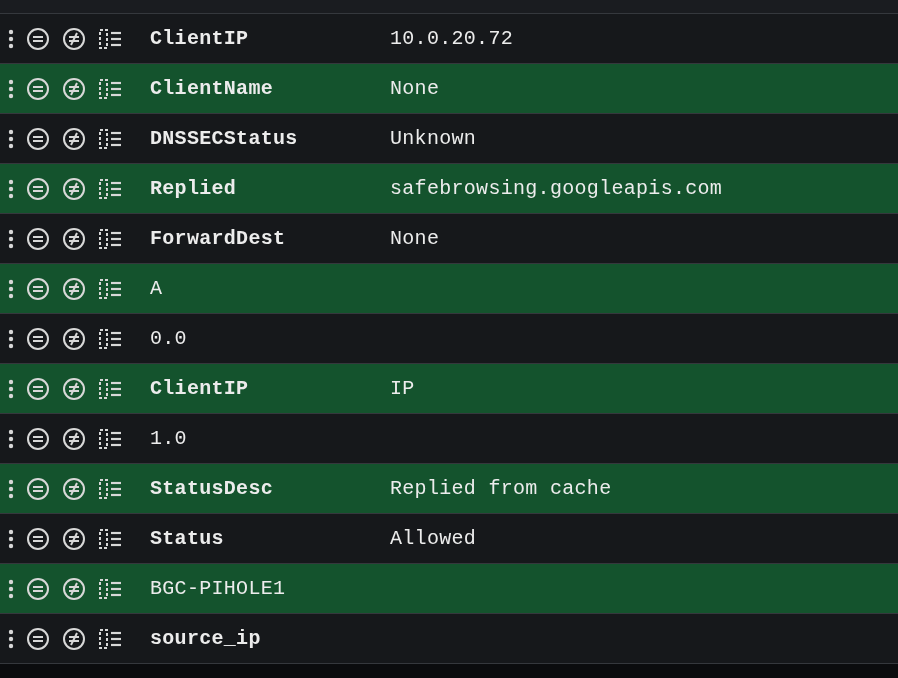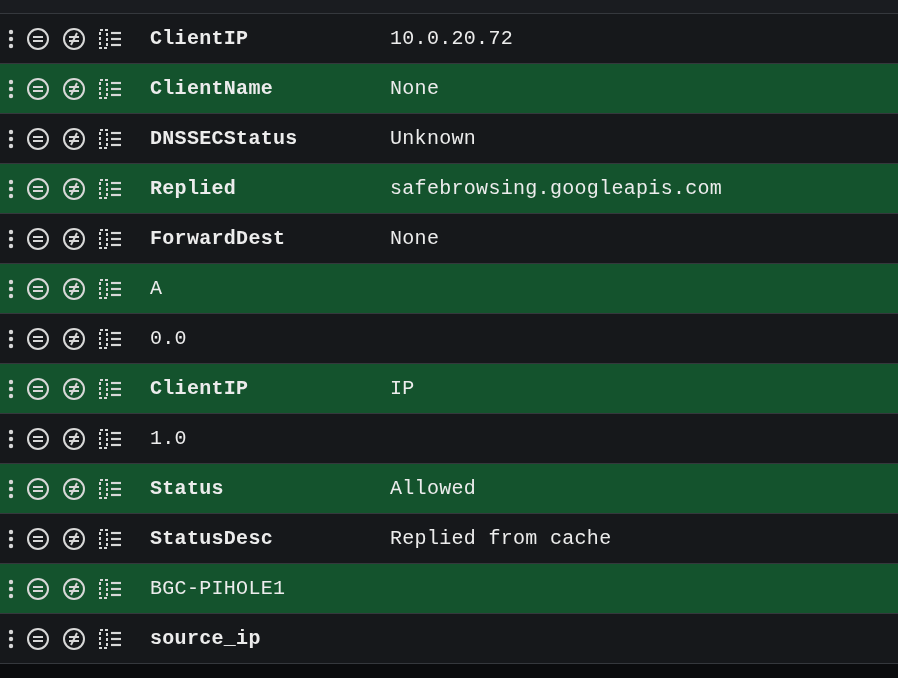--- a/index.html
+++ b/index.html
@@ -419,20 +419,56 @@
   </span>
       <span class="icon">
     <svg width="24" height="22" viewBox="0 0 24 22">
       <rect x="2" y="2" width="7" height="18" stroke="currentColor" stroke-width="2" fill="none" stroke-dasharray="3 2"></rect>
       <line x1="13" y1="5" x2="23" y2="5" stroke="currentColor" stroke-width="2.2"></line>
       <line x1="13" y1="11" x2="23" y2="11" stroke="currentColor" stroke-width="2.2"></line>
       <line x1="13" y1="17" x2="23" y2="17" stroke="currentColor" stroke-width="2.2"></line>
     </svg>
   </span>
     </div>
+    <span class="field-name">StatusDesc</span>
+    <span class="field-value">Replied from cache</span>
+  </div>
+    <div class="field-row">
+    <div class="icons">
+      <span class="icon">
+    <svg width="6" height="20" viewBox="0 0 6 20">
+      <circle cx="3" cy="3" r="2.2" fill="currentColor"></circle>
+      <circle cx="3" cy="10" r="2.2" fill="currentColor"></circle>
+      <circle cx="3" cy="17" r="2.2" fill="currentColor"></circle>
+    </svg>
+  </span>
+      <span class="icon">
+    <svg width="24" height="24" viewBox="0 0 24 24">
+      <circle cx="12" cy="12" r="10" stroke="currentColor" stroke-width="2" fill="none"></circle>
+      <line x1="7" y1="10" x2="17" y2="10" stroke="currentColor" stroke-width="2"></line>
+      <line x1="7" y1="14" x2="17" y2="14" stroke="currentColor" stroke-width="2"></line>
+    </svg>
+  </span>
+      <span class="icon">
+    <svg width="24" height="24" viewBox="0 0 24 24">
+      <circle cx="12" cy="12" r="10" stroke="currentColor" stroke-width="2" fill="none"></circle>
+      <line x1="7" y1="10" x2="17" y2="10" stroke="currentColor" stroke-width="2"></line>
+      <line x1="7" y1="14" x2="17" y2="14" stroke="currentColor" stroke-width="2"></line>
+      <line x1="9" y1="18" x2="15" y2="6" stroke="currentColor" stroke-width="2"></line>
+    </svg>
+  </span>
+      <span class="icon">
+    <svg width="24" height="22" viewBox="0 0 24 22">
+      <rect x="2" y="2" width="7" height="18" stroke="currentColor" stroke-width="2" fill="none" stroke-dasharray="3 2"></rect>
+      <line x1="13" y1="5" x2="23" y2="5" stroke="currentColor" stroke-width="2.2"></line>
+      <line x1="13" y1="11" x2="23" y2="11" stroke="currentColor" stroke-width="2.2"></line>
+      <line x1="13" y1="17" x2="23" y2="17" stroke="currentColor" stroke-width="2.2"></line>
+    </svg>
+  </span>
+    </div>
     <span class="field-name">Status</span>
     <span class="field-value">Allowed</span>
   </div>
     <div class="field-row">
     <div class="icons">
       <span class="icon">
     <svg width="6" height="20" viewBox="0 0 6 20">
       <circle cx="3" cy="3" r="2.2" fill="currentColor"></circle>
       <circle cx="3" cy="10" r="2.2" fill="currentColor"></circle>
       <circle cx="3" cy="17" r="2.2" fill="currentColor"></circle>
@@ -455,56 +491,20 @@
   </span>
       <span class="icon">
     <svg width="24" height="22" viewBox="0 0 24 22">
       <rect x="2" y="2" width="7" height="18" stroke="currentColor" stroke-width="2" fill="none" stroke-dasharray="3 2"></rect>
       <line x1="13" y1="5" x2="23" y2="5" stroke="currentColor" stroke-width="2.2"></line>
       <line x1="13" y1="11" x2="23" y2="11" stroke="currentColor" stroke-width="2.2"></line>
       <line x1="13" y1="17" x2="23" y2="17" stroke="currentColor" stroke-width="2.2"></line>
     </svg>
   </span>
     </div>
-    <span class="field-name">StatusDesc</span>
-    <span class="field-value">Replied from cache</span>
-  </div>
-    <div class="field-row">
-    <div class="icons">
-      <span class="icon">
-    <svg width="6" height="20" viewBox="0 0 6 20">
-      <circle cx="3" cy="3" r="2.2" fill="currentColor"></circle>
-      <circle cx="3" cy="10" r="2.2" fill="currentColor"></circle>
-      <circle cx="3" cy="17" r="2.2" fill="currentColor"></circle>
-    </svg>
-  </span>
-      <span class="icon">
-    <svg width="24" height="24" viewBox="0 0 24 24">
-      <circle cx="12" cy="12" r="10" stroke="currentColor" stroke-width="2" fill="none"></circle>
-      <line x1="7" y1="10" x2="17" y2="10" stroke="currentColor" stroke-width="2"></line>
-      <line x1="7" y1="14" x2="17" y2="14" stroke="currentColor" stroke-width="2"></line>
-    </svg>
-  </span>
-      <span class="icon">
-    <svg width="24" height="24" viewBox="0 0 24 24">
-      <circle cx="12" cy="12" r="10" stroke="currentColor" stroke-width="2" fill="none"></circle>
-      <line x1="7" y1="10" x2="17" y2="10" stroke="currentColor" stroke-width="2"></line>
-      <line x1="7" y1="14" x2="17" y2="14" stroke="currentColor" stroke-width="2"></line>
-      <line x1="9" y1="18" x2="15" y2="6" stroke="currentColor" stroke-width="2"></line>
-    </svg>
-  </span>
-      <span class="icon">
-    <svg width="24" height="22" viewBox="0 0 24 22">
-      <rect x="2" y="2" width="7" height="18" stroke="currentColor" stroke-width="2" fill="none" stroke-dasharray="3 2"></rect>
-      <line x1="13" y1="5" x2="23" y2="5" stroke="currentColor" stroke-width="2.2"></line>
-      <line x1="13" y1="11" x2="23" y2="11" stroke="currentColor" stroke-width="2.2"></line>
-      <line x1="13" y1="17" x2="23" y2="17" stroke="currentColor" stroke-width="2.2"></line>
-    </svg>
-  </span>
-    </div>
     <span class="field-value">BGC-PIHOLE1</span>
   </div>
     <div class="field-row">
     <div class="icons">
       <span class="icon">
     <svg width="6" height="20" viewBox="0 0 6 20">
       <circle cx="3" cy="3" r="2.2" fill="currentColor"></circle>
       <circle cx="3" cy="10" r="2.2" fill="currentColor"></circle>
       <circle cx="3" cy="17" r="2.2" fill="currentColor"></circle>
     </svg>

